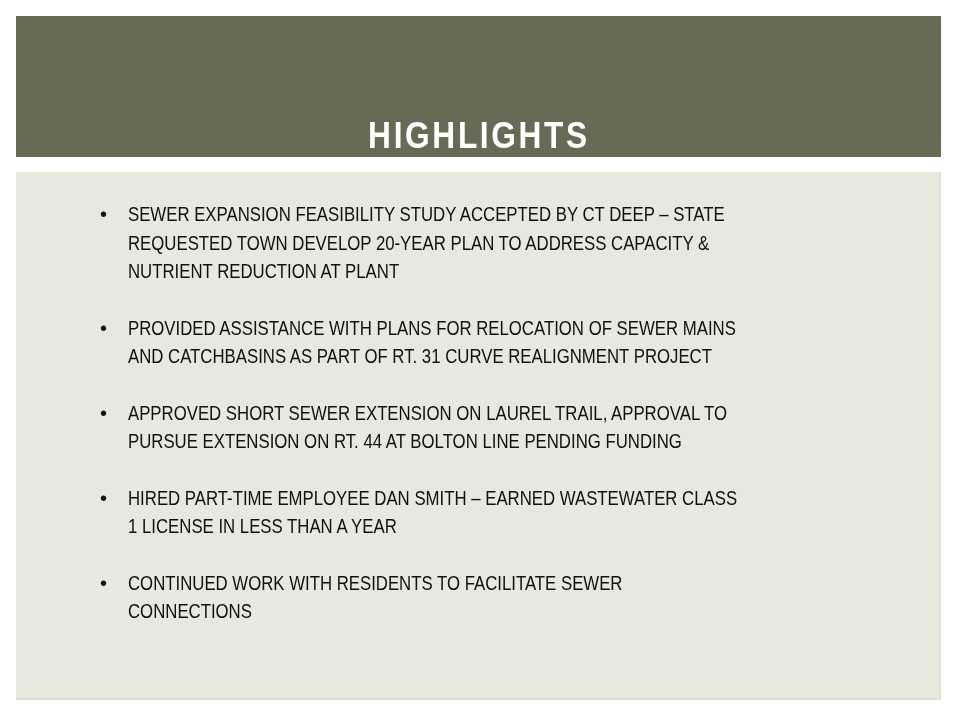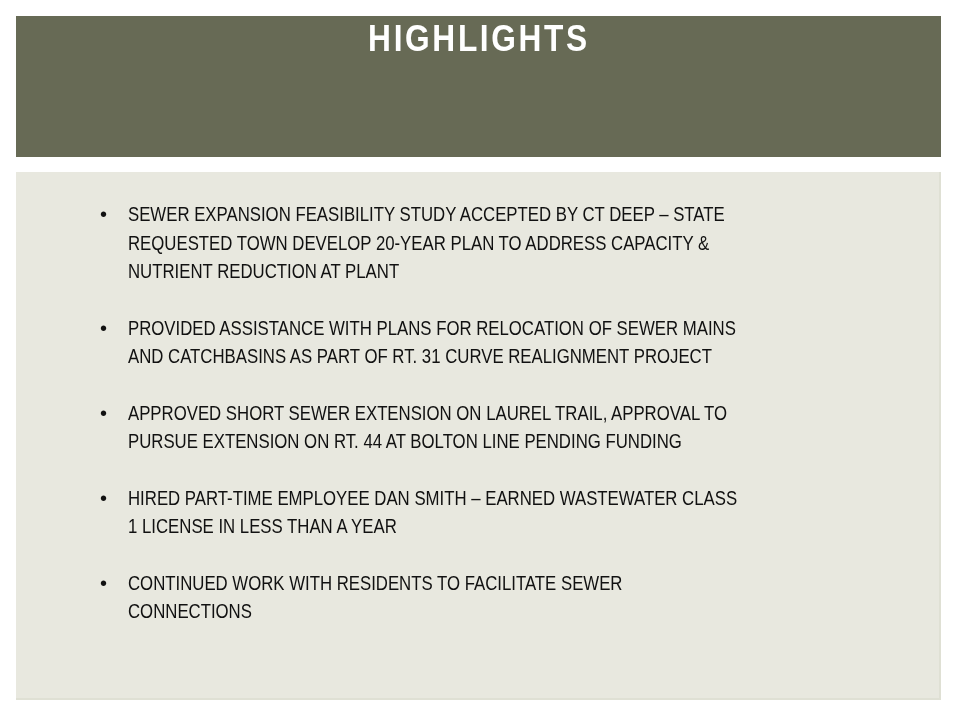--- a/index.html
+++ b/index.html
@@ -4,21 +4,21 @@
   <style>
     html, body { margin: 0; padding: 0; }
     body {
       width: 960px; height: 720px; background: #ffffff;
       position: relative; overflow: hidden;
       font-family: "Liberation Sans", sans-serif;
     }
     .header-band {
       position: absolute; left: 16px; top: 16px; width: 925px; height: 141px;
       background: #676a55;
-      display: flex; align-items: flex-start; justify-content: center;
+      display: flex; align-items: flex-end; justify-content: center;
     }
     .title {
       color: #ffffff;
       font-family: "Liberation Sans", sans-serif;
       font-size: 36px; font-weight: bold;
       letter-spacing: 3px;
       transform: scaleX(0.88);
       margin-top: 2px;
     }
     .body-panel {

